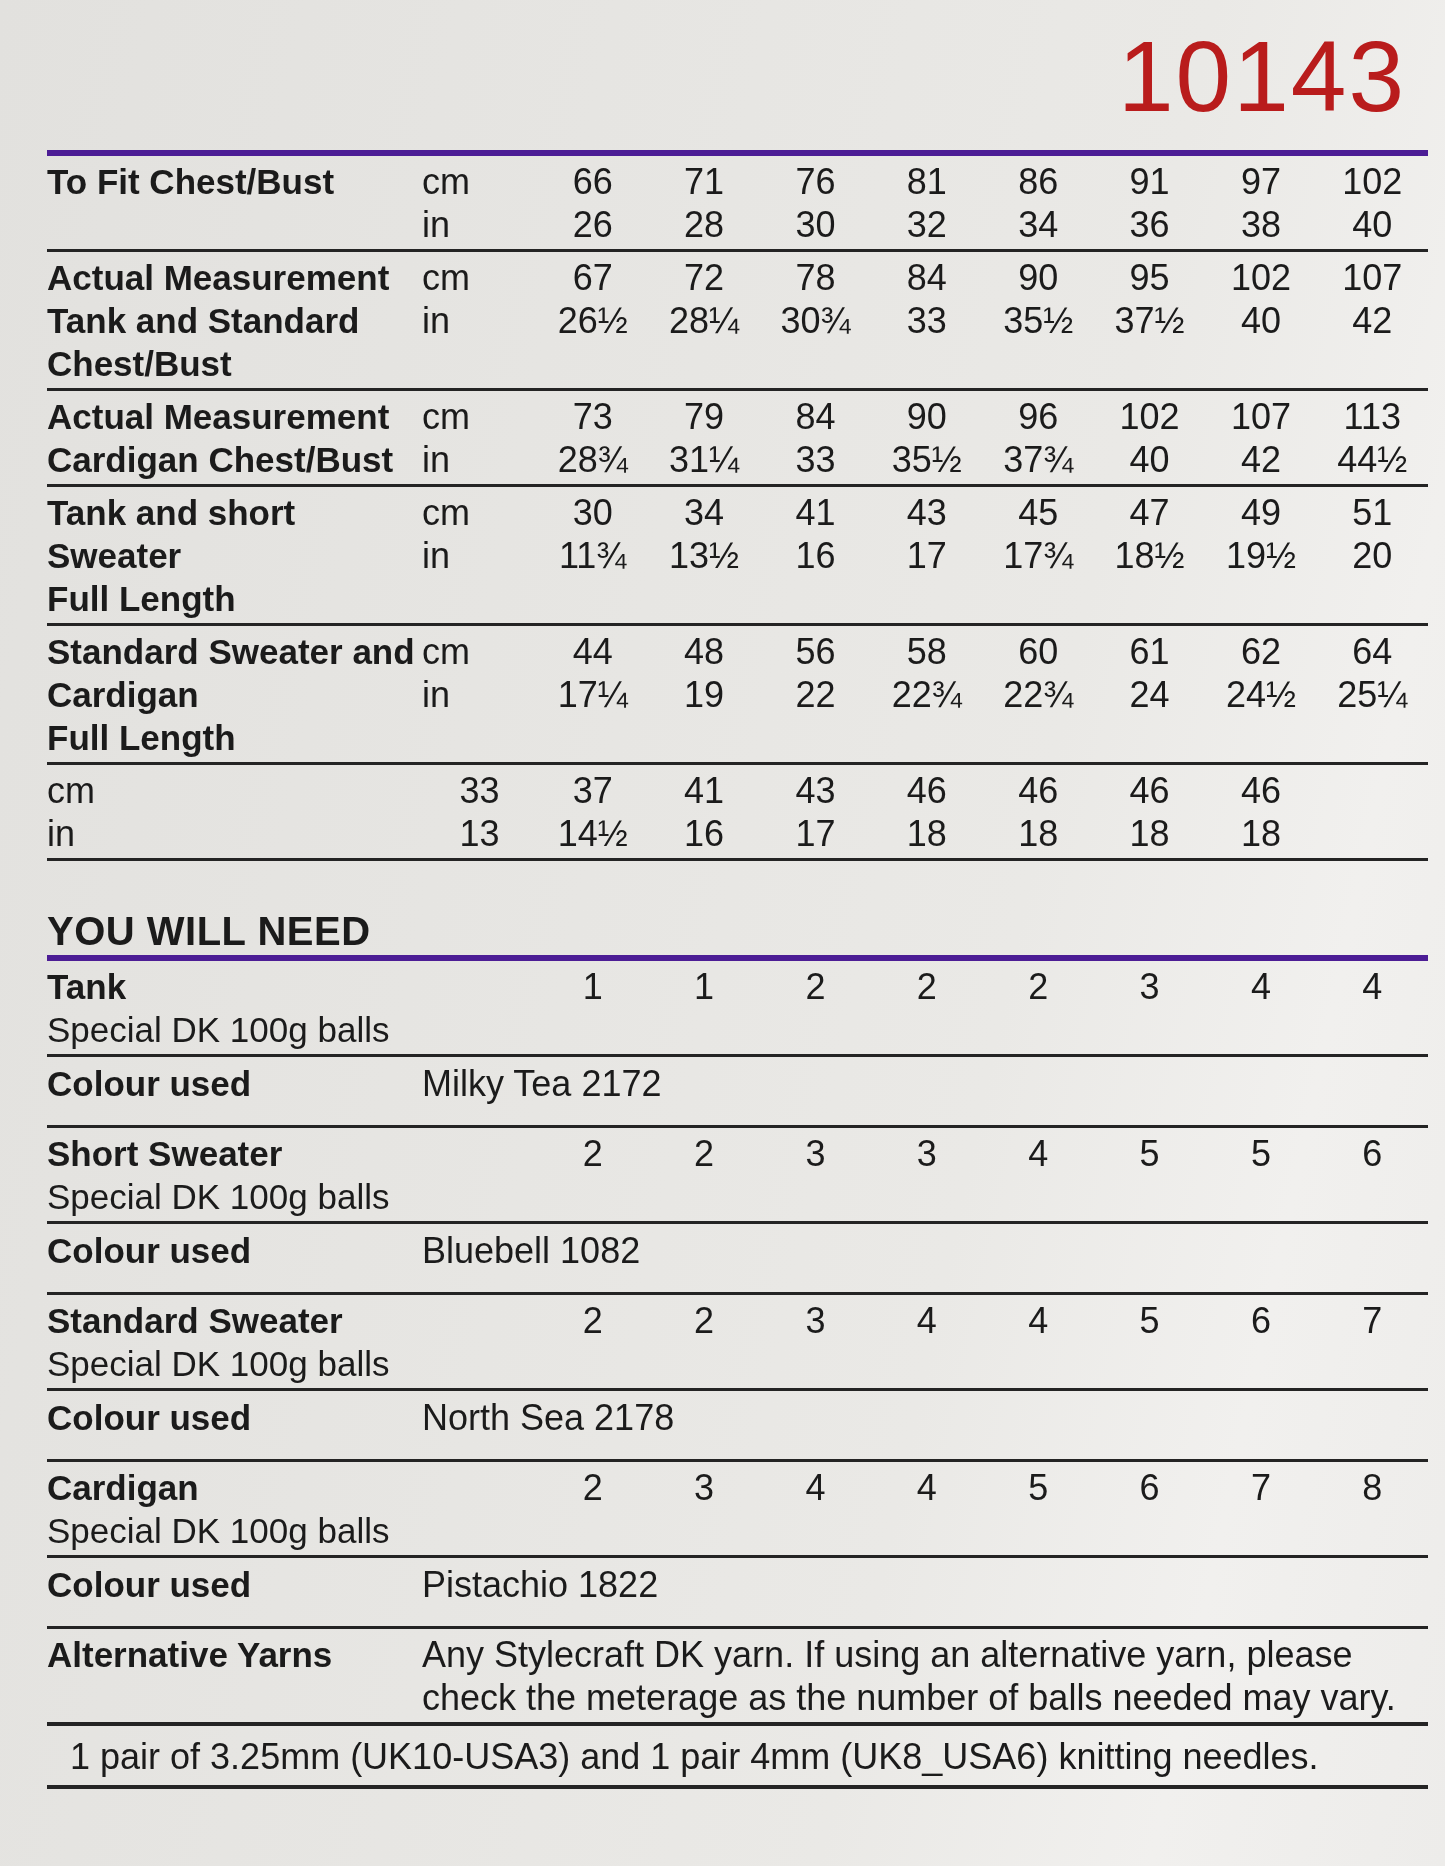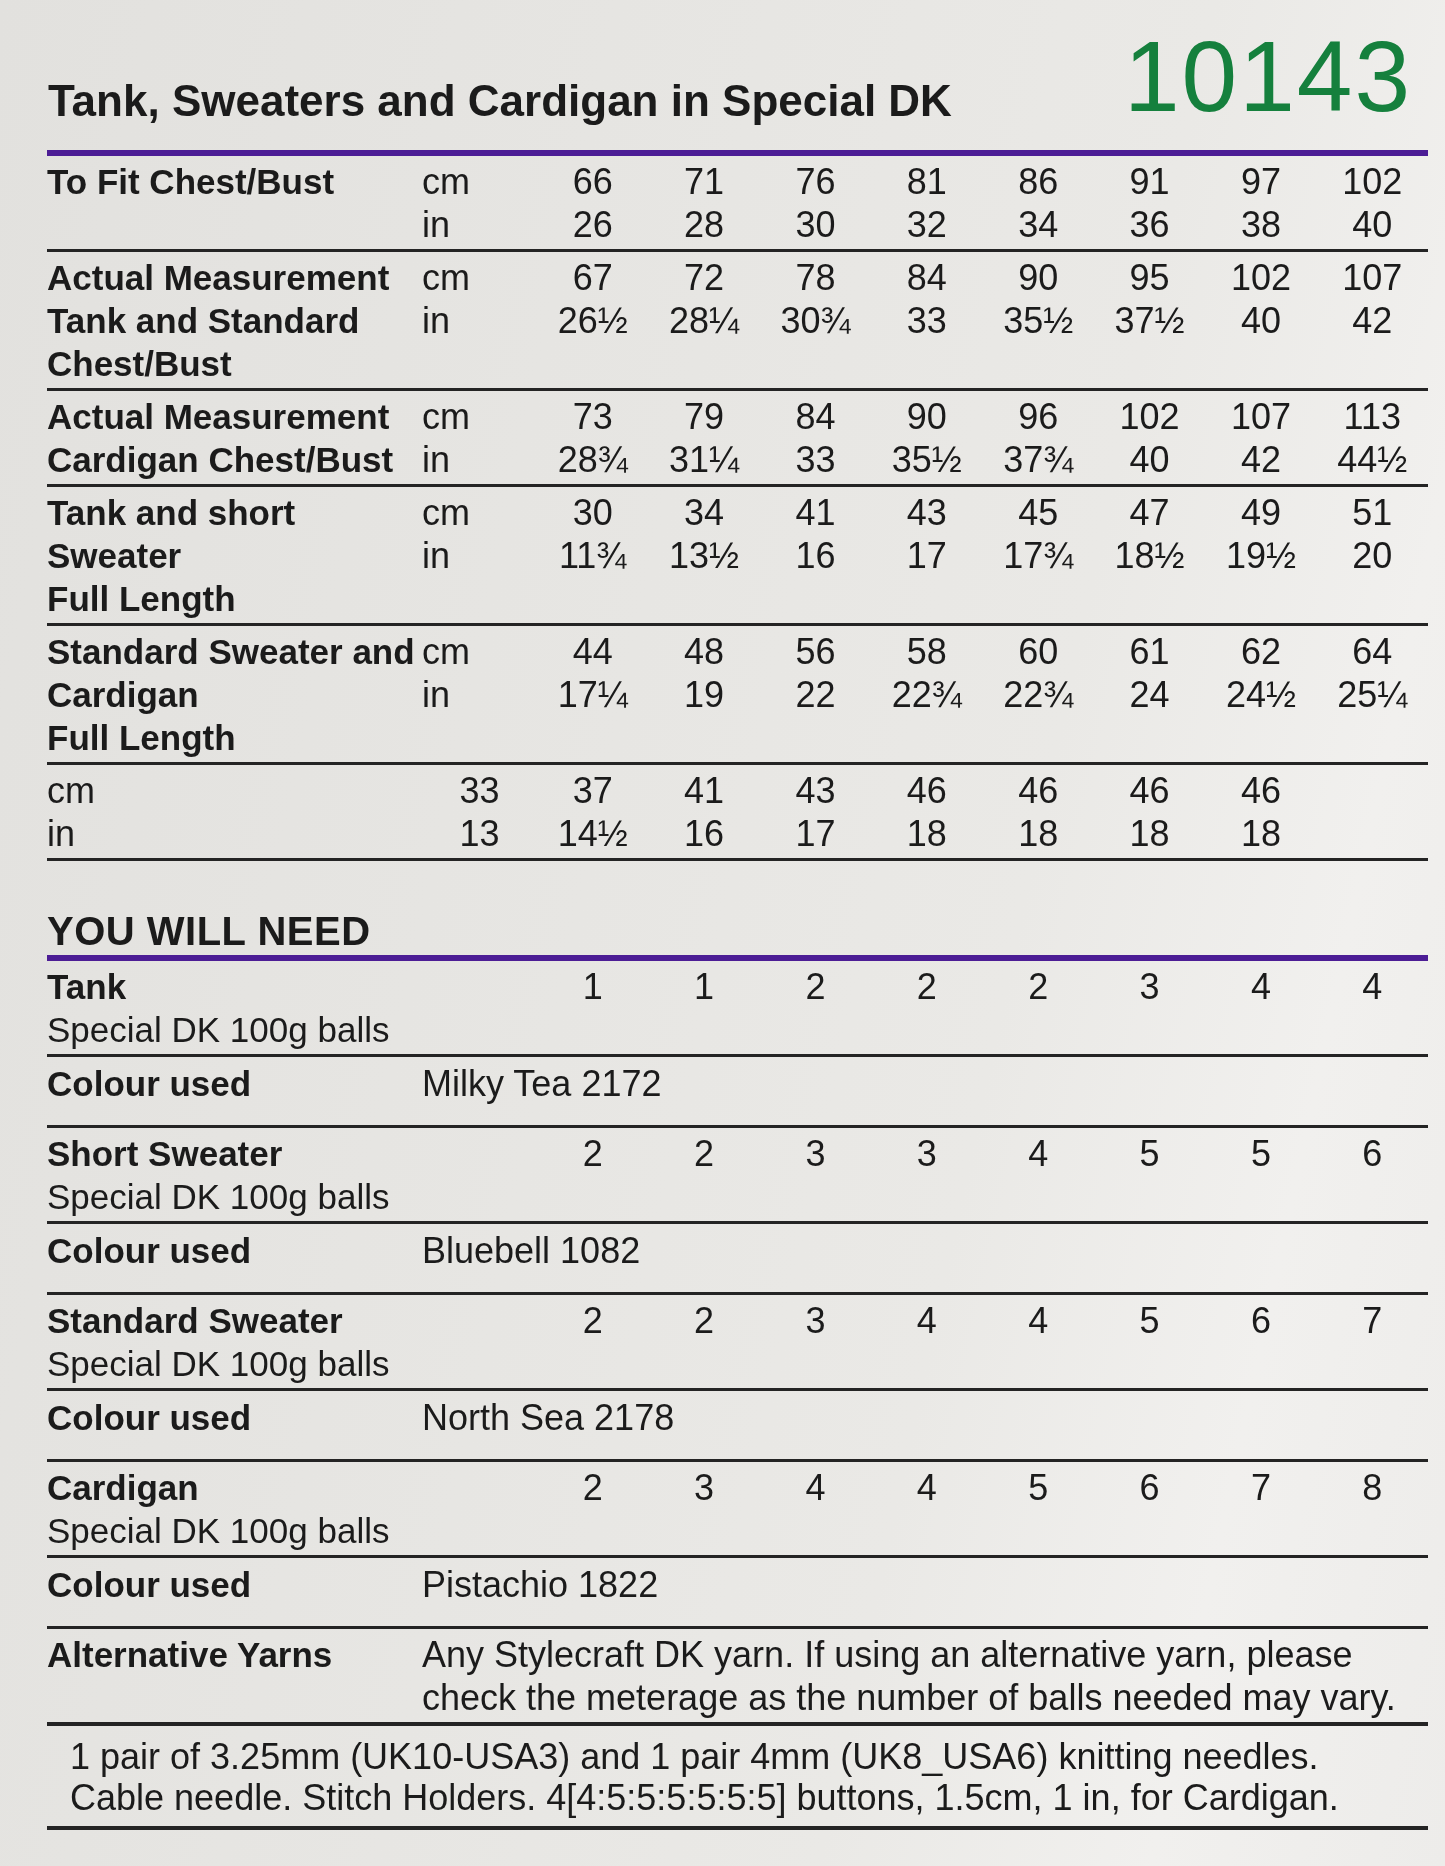--- a/index.html
+++ b/index.html
@@ -12,23 +12,23 @@
   }
   .page { padding: 0 17px 0 47px; }
 
   
   .header { position: relative; height: 150px; }
   .title {
     position: absolute; left: 1px; top: 76px;
     font-size: 44px; font-weight: bold; white-space: nowrap;
   }
   .pattern-number {
-    position: absolute; right: 16px; top: 26px;
+    position: absolute; right: 22px; top: 26px;
     font-size: 100px; font-weight: 400; line-height: 1; letter-spacing: 2px;
-    color: #15803d;
+    color: #b91c1c;
   }
 
   
   h2.section { font-size: 40px; font-weight: bold; margin: 0; line-height: 48px; letter-spacing: 0.5px; }
   #measurements-heading { margin: 56px 0 12px 0; }
   #ywn-heading { margin: 46px 0 0 0; }
 
   
   .table { border-top: 6px solid #4c1d95; }
 
@@ -64,21 +64,20 @@
     padding: 10px 0 8px 23px;
     font-size: 36px; line-height: 41px;
   }
 </style>
 </head>
 <body>
 
 <div class="page">
 
   <div class="header">
-    <div class="title">Tank, Sweaters and Cardigan in Special DK</div>
     <div class="pattern-number">10143</div>
   </div>
 
   <div class="table" id="measurements-table">
       <div class="m-row">
         <div class="m-label">
           <div>To Fit Chest/Bust</div>
         </div>
         <div class="m-unit">
           <div>cm</div>
@@ -403,16 +402,15 @@
         <div class="c-value">Pistachio 1822</div>
       </div>
       <div class="c-row n-row">
         <div class="c-label">Alternative Yarns</div>
         <div class="c-value n-value">Any Stylecraft DK yarn.  If using an alternative yarn, please check the meterage as the number of balls needed may vary.</div>
       </div>
     </div>
 
   <div class="footer" id="footer">
       <div>1 pair of 3.25mm (UK10-USA3) and 1 pair 4mm (UK8_USA6) knitting needles.</div>
-      <div>Cable needle. Stitch Holders. 4[4:5:5:5:5:5:5] buttons, 1.5cm, 1 in, for Cardigan.</div>
     </div>
 
 </div>
 
 </body></html>

